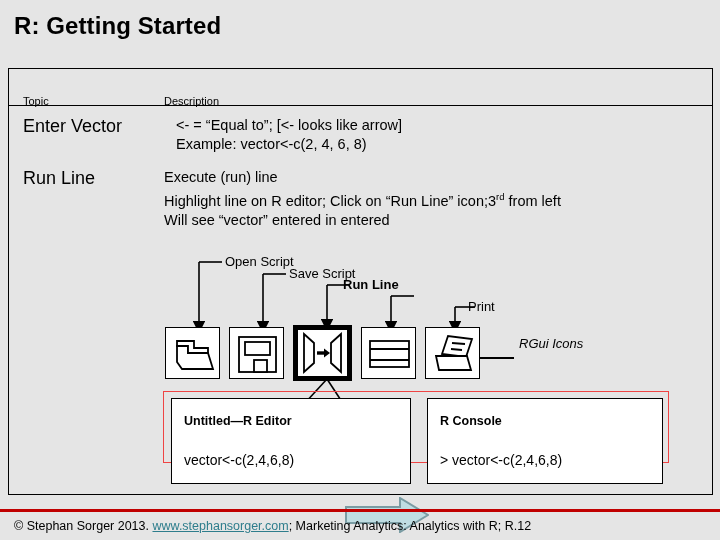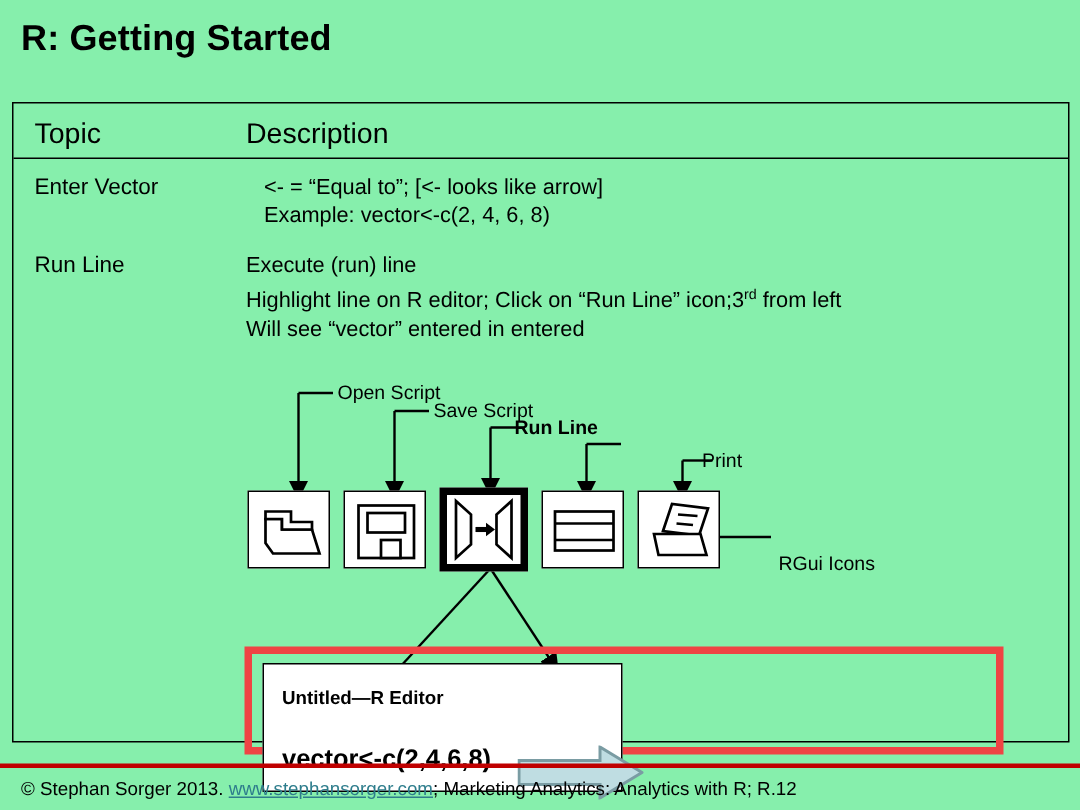--- a/index.html
+++ b/index.html
@@ -9,21 +9,21 @@
   }
   body {
     font-family: "Liberation Sans", sans-serif;
     color: #000000;
   }
   #slide {
     position: relative;
     width: 720px;
     height: 540px;
     overflow: hidden;
-    background: #86efac;
+    background: #e5e5e5;
   }
 
   
   #slide-title {
     position: absolute;
     left: 14px;
     top: 12px;
     font-size: 24px;
     font-weight: bold;
     letter-spacing: 0.1px;
@@ -44,31 +44,31 @@
   #table-header-rule {
     position: absolute;
     left: 0;
     top: 36px;
     width: 100%;
     height: 1px;
     background: #000;
   }
   .th {
     position: absolute;
-    top: 10px;
-    font-size: 19px;
+    top: 26px;
+    font-size: 11px;
     white-space: nowrap;
   }
   .th.topic { left: 14px; }
   .th.desc  { left: 155px; }
 
   .cell-topic {
     position: absolute;
     left: 14px;
-    font-size: 15px;
+    font-size: 18px;
     white-space: nowrap;
   }
   .cell-desc {
     position: absolute;
     left: 155px;
     font-size: 14.5px;
     line-height: 19px;
     white-space: nowrap;
   }
   #row1-topic { top: 47px; }
@@ -106,24 +106,23 @@
   }
   .icon-box.highlight { border: 5px solid #000; }
 
   
   #window-panel {
     position: absolute;
     left: 154px;
     top: 322px;
     width: 506px;
     height: 72px;
-    border: 5px solid #ef4444;
+    border: 1px solid #ef4444;
     box-sizing: border-box;
     background: transparent;
-    margin-top: 40px;
   }
   .pane {
     position: absolute;
     top: 6px;
     height: 86px;
     border: 1px solid #000;
     box-sizing: border-box;
     background: #fff;
   }
   #editor-pane  { left: 7px;   width: 240px; }
@@ -133,22 +132,22 @@
     left: 12px;
     top: 15px;
     font-size: 12.5px;
     font-weight: bold;
     white-space: nowrap;
   }
   .pane-code {
     position: absolute;
     left: 12px;
     top: 53px;
-    font-size: 17px;
-    font-weight: bold;
+    font-size: 14px;
+    font-weight: normal;
     white-space: nowrap;
   }
 
   #flow-arrow {
     position: absolute;
     left: 336px;
     top: 428px;
     width: 84px;
     height: 36px;
   }
@@ -232,21 +231,21 @@
         <path d="M505,289 L425,289" stroke="#000" stroke-width="1.8" fill="none" marker-end="url(#ah2)"></path>
 
         <path d="M318,310 L250,384" stroke="#000" stroke-width="1.6" fill="none"></path>
         <path d="M318,310 L360,374" stroke="#000" stroke-width="1.6" fill="none" marker-end="url(#ah)"></path>
       </svg>
 
       <div class="callout-label" style="left:216px; top:186px;">Open Script</div>
       <div class="callout-label" style="left:280px; top:198px;">Save Script</div>
       <div class="callout-label bold" style="left:334px; top:209px;">Run Line</div>
       <div class="callout-label" style="left:459px; top:231px;">Print</div>
-      <div class="callout-label" style="left:510px; top:300px;">RGui Icons</div>
+      <div class="callout-label" style="left:510px; top:268px;font-style:italic;">RGui Icons</div>
 
       <div class="icon-box" style="left:156px; top:258px; width:55px; height:52px;">
         <svg width="55" height="52" viewBox="0 0 55 52">
           <path d="M11,18 L11,34 L16,41 L47,41 L42,25 L22,25 L22,18 Z" fill="#fff" stroke="#000" stroke-width="1.8" stroke-linejoin="miter"></path>
           <path d="M11,18 L22,18 L22,25 L42,25 L42,20 L28,20 L28,13 L11,13 Z" fill="#fff" stroke="#000" stroke-width="1.8"></path>
         </svg>
       </div>
 
       <div class="icon-box" style="left:220px; top:258px; width:55px; height:52px;">
         <svg width="55" height="52" viewBox="0 0 55 52">
@@ -280,20 +279,24 @@
           <path d="M25,21 L36,22" stroke="#000" stroke-width="1.8"></path>
           <path d="M10,28 L41,28 L45,42 L13,42 Z" fill="#fff" stroke="#000" stroke-width="1.8" stroke-linejoin="miter"></path>
         </svg>
       </div>
 
       <div id="window-panel">
         <div class="pane" id="editor-pane">
           <div class="pane-title">Untitled—R Editor</div>
           <div class="pane-code">vector&lt;-c(2,4,6,8)</div>
         </div>
+        <div class="pane" id="console-pane">
+          <div class="pane-title">R Console</div>
+          <div class="pane-code">&gt; vector&lt;-c(2,4,6,8)</div>
+        </div>
       </div>
 
       <svg id="flow-arrow" viewBox="0 0 84 36">
         <path d="M1,10 L55,10 L55,1 L83,18 L55,35 L55,26 L1,26 Z" fill="#bfdde2" stroke="#7a9ca3" stroke-width="2" stroke-linejoin="miter"></path>
       </svg>
 
     </div>
   </div>
 
   <div id="footer-rule"></div>

